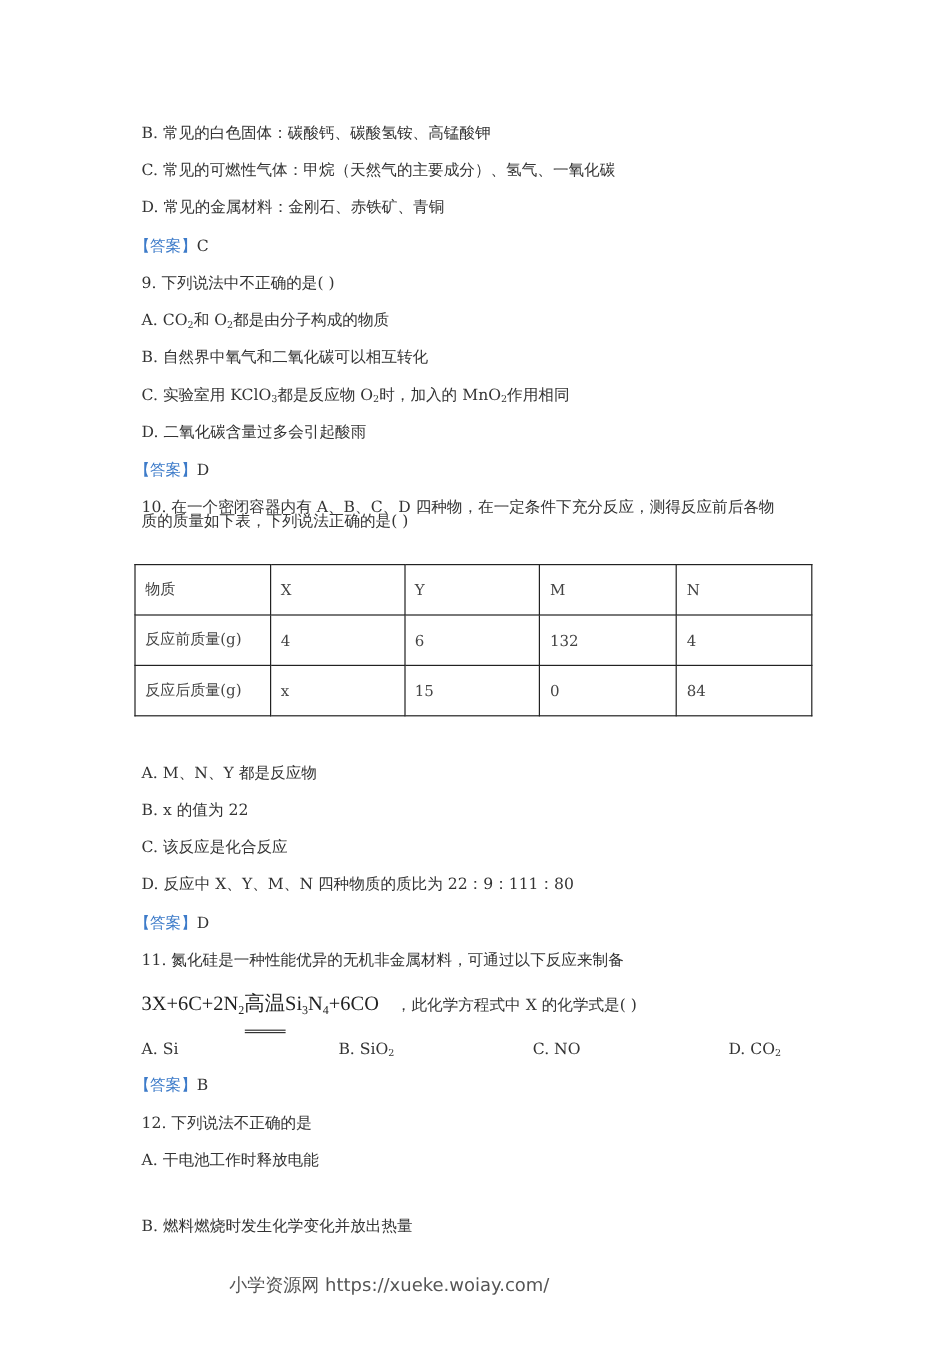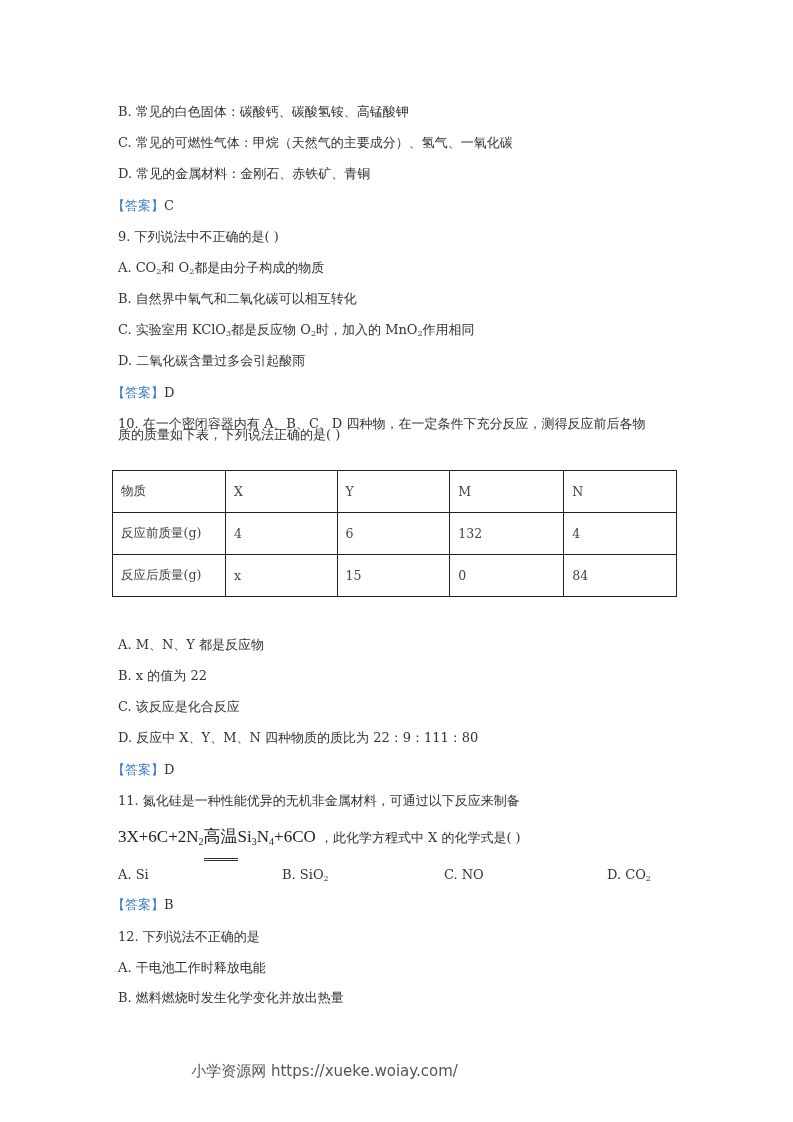--- a/index.html
+++ b/index.html
@@ -74,27 +74,27 @@
 <div class="line" style="top:667px">B.  x 的值为 22</div>
 <div class="line" style="top:698px">C.  该反应是化合反应</div>
 <div class="line" style="top:729px">D.  反应中 X、Y、M、N 四种物质的质比为 22：9：111：80</div>
 <div class="line answer" style="top:761px; left:112px">
   <span class="bracket">【答案】</span><span class="val">D</span>
 </div>
 
 <div class="line" style="top:792px">11.  氮化硅是一种性能优异的无机非金属材料，可通过以下反应来制备</div>
 <div class="line" style="top:825px; line-height:24px">
   <span class="formula"><span>3X+6C+2N</span><sub>2</sub><span class="cond">高温</span><span>Si</span><sub>3</sub><span>N</span><sub>4</sub><span>+6CO</span></span>
-  <span style="">，此化学方程式中 X 的化学式是(      )</span>
+  <span style="margin-left:10px">，此化学方程式中 X 的化学式是(      )</span>
 </div>
 <div class="opt4" style="top:866px; left:118px">A.  Si</div>
 <div class="opt4" style="top:866px; left:282px"><span>B.  SiO</span><sub>2</sub></div>
 <div class="opt4" style="top:866px; left:444px">C.  NO</div>
 <div class="opt4" style="top:866px; left:607px"><span>D.  CO</span><sub>2</sub></div>
 <div class="line answer" style="top:896px; left:112px">
   <span class="bracket">【答案】</span><span class="val">B</span>
 </div>
 
 <div class="line" style="top:928px">12.  下列说法不正确的是</div>
 <div class="line" style="top:959px">A.  干电池工作时释放电能</div>
-<div class="line" style="top:989px">B.  燃料燃烧时发生化学变化并放出热量</div>
+<div class="line" style="top:1014px">B.  燃料燃烧时发生化学变化并放出热量</div>
 
 <div class="footer">小学资源网 https://xueke.woiay.com/</div>
 
 </body></html>

